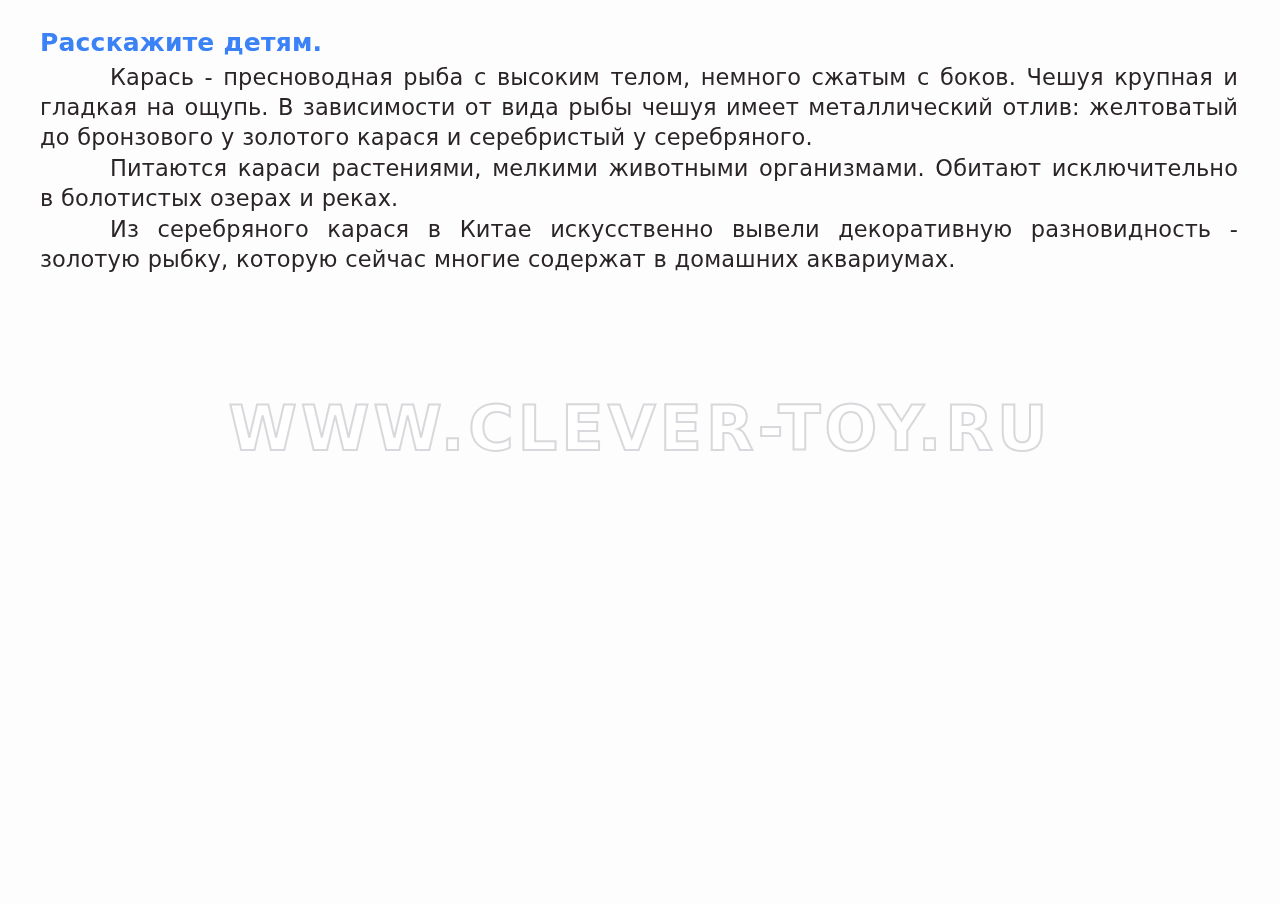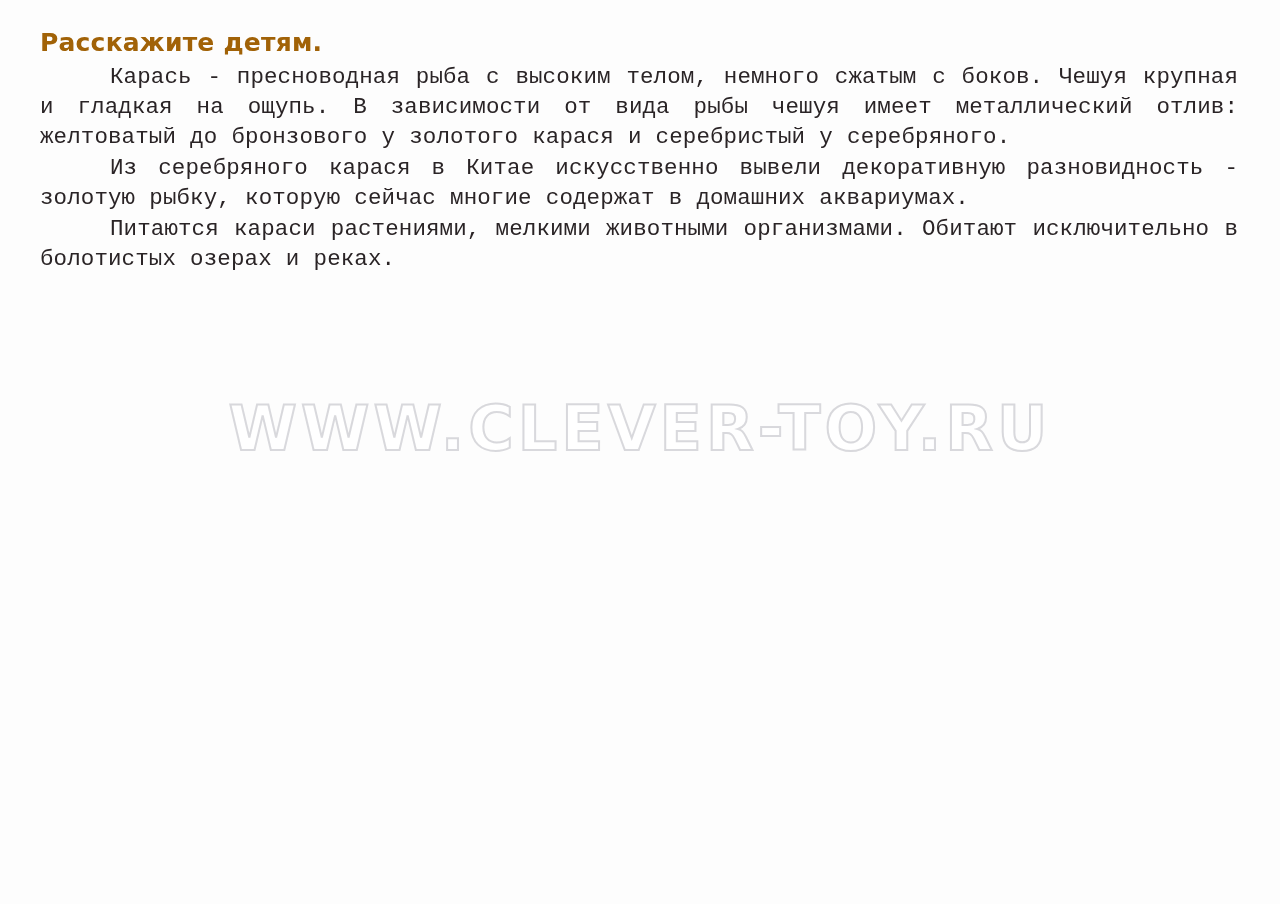--- a/index.html
+++ b/index.html
@@ -21,36 +21,35 @@
     height: 904px;
     background: #fdfdfd;
     box-sizing: border-box;
     padding: 28px 42px 0 40px;
   }
 
   .doc-title {
     font-size: 25px;
     font-weight: 600;
     letter-spacing: 0.2px;
-    color: #a16207;
+    color: #3b82f6;
     margin: 0 0 6px 0;
     padding-left: 0px;
   }
 
   .paragraph {
     font-size: 22.5px;
     line-height: 1.33;
     color: #2a2426;
     text-align: justify;
     text-justify: inter-word;
     margin: 0 0 1px 0;
     text-indent: 70px;
     letter-spacing: 0.1px;
     word-spacing: 0.5px;
-    font-family: Liberation Mono, monospace;
   }
 
   
   .watermark {
     position: absolute;
     left: 0;
     right: 0;
     top: 392px;
     text-align: center;
     font-family: "DejaVu Sans", sans-serif;
@@ -81,18 +80,18 @@
   <div class="watermark">WWW.CLEVER-TOY.RU</div>
 
   <div class="content">
 
     <h1 class="doc-title">Расскажите детям.</h1>
 
     <p class="paragraph">Карась -  пресноводная рыба с  высоким телом, немного сжатым с боков. Чешуя крупная и гладкая на ощупь. В зависимости от вида рыбы чешуя имеет металлический отлив: желтоватый до бронзового у золотого карася и  серебристый у серебряного.</p>
 
 
 
+    <p class="paragraph">Питаются караси растениями, мелкими животными организмами. Обитают исключительно в болотистых озерах и реках.</p>
+
     <p class="paragraph">Из серебряного карася в Китае искусственно вывели декоративную разновидность - золотую рыбку, которую сейчас многие содержат в домашних аквариумах.</p>
-
-    <p class="paragraph">Питаются караси растениями, мелкими животными организмами. Обитают исключительно в болотистых озерах и реках.</p>
 
   </div>
 </div>
 
 </body></html>

